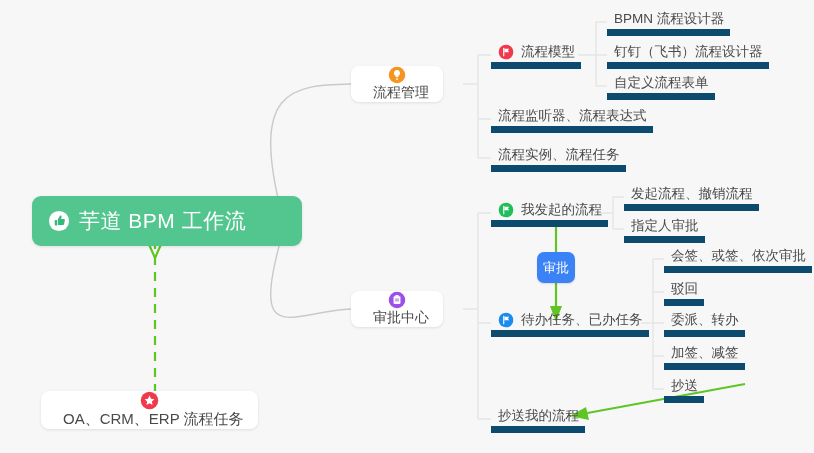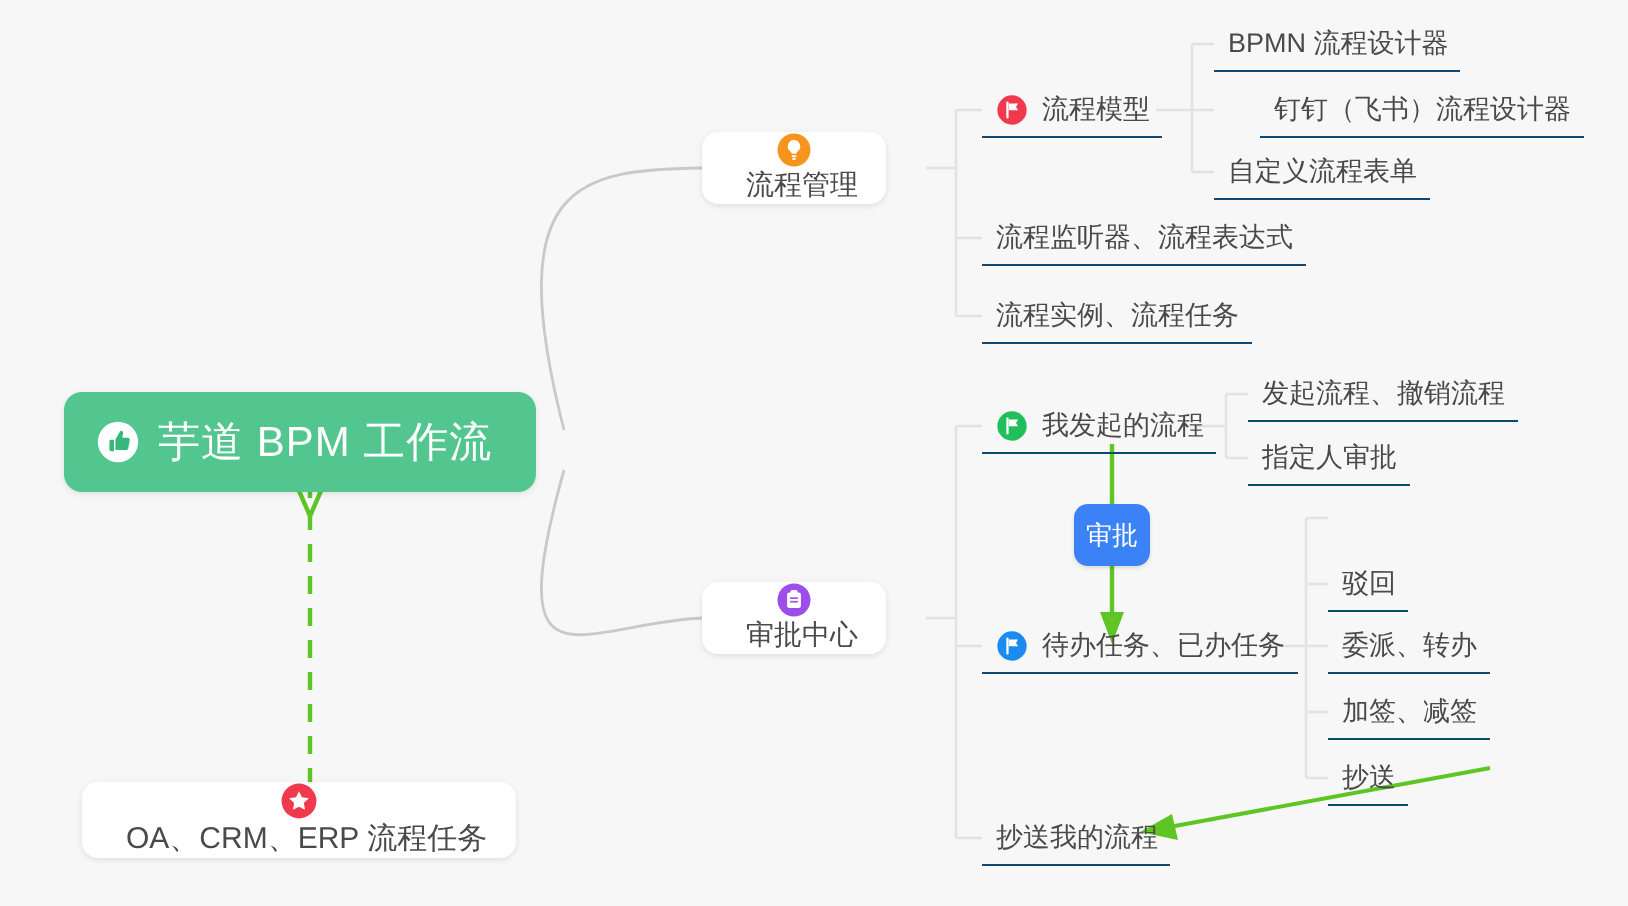--- a/index.html
+++ b/index.html
@@ -18,21 +18,21 @@
     position:absolute;
     display:flex;align-items:center;
     white-space:nowrap;
     box-sizing:border-box;
     color:#4a4a4a;
   }
 
   
   .root{
     left:32px;top:196px;
-    width:236px;height:50px;
+    width:270px;height:50px;
     background:#52c68e;
     border-radius:9px;
     color:#ffffff;
     font-size:21px;
     padding:0 16px;
     box-shadow:0 1px 3px rgba(0,0,0,.10);
     letter-spacing:.5px;
   }
   .root .label{margin-left:9px;font-weight:400;}
 
@@ -46,21 +46,21 @@
     font-size:14px;
     flex-direction:column;
   }
   .card .label{margin-left:8px;}
 
   
   .leaf{
     font-size:13.5px;
     height:27px;
     padding:0 6px 0 7px;
-    border-bottom:1px solid #0c4a6e;
+    border-bottom:7px solid #0c4a6e;
     color:#4a4a4a;
   }
   .leaf .label{margin-left:7px;}
   .leaf.noicon .label{margin-left:0;}
 
   
   .card.wide{height:38px;font-size:15px;}
 
   
   .pill{
@@ -179,21 +179,21 @@
         <path d="M8.6 6.4v11.2" stroke="#ffffff" stroke-width="1.7" stroke-linecap="round"></path>
         <path d="M9.6 7.2h7l-1.6 2.5 1.6 2.5h-7z" fill="#ffffff"></path>
       </svg>
     </span>
     <span class="label">流程模型</span>
   </div>
 
   <div class="node leaf noicon" style="left:607px;top:9px;">
     <span class="label">BPMN 流程设计器</span>
   </div>
-  <div class="node leaf noicon" style="left:630px;top:42px;text-align:center;">
+  <div class="node leaf noicon" style="left:607px;top:42px;text-align:center;">
     <span class="label">钉钉（飞书）流程设计器</span>
   </div>
   <div class="node leaf noicon" style="left:607px;top:73px;">
     <span class="label">自定义流程表单</span>
   </div>
 
   <div class="node leaf noicon" style="left:491px;top:106px;">
     <span class="label">流程监听器、流程表达式</span>
   </div>
   <div class="node leaf noicon" style="left:491px;top:145px;">
@@ -239,20 +239,23 @@
     <span class="ic">
       <svg width="16" height="16" viewBox="0 0 24 24">
         <circle cx="12" cy="12" r="11" fill="#1a8cf0"></circle>
         <path d="M8.6 6.4v11.2" stroke="#ffffff" stroke-width="1.7" stroke-linecap="round"></path>
         <path d="M9.6 7.2h7l-1.6 2.5 1.6 2.5h-7z" fill="#ffffff"></path>
       </svg>
     </span>
     <span class="label">待办任务、已办任务</span>
   </div>
 
+  <div class="node leaf noicon" style="left:664px;top:246px;">
+    <span class="label">会签、或签、依次审批</span>
+  </div>
   <div class="node leaf noicon" style="left:664px;top:279px;">
     <span class="label">驳回</span>
   </div>
   <div class="node leaf noicon" style="left:664px;top:310px;">
     <span class="label">委派、转办</span>
   </div>
   <div class="node leaf noicon" style="left:664px;top:343px;">
     <span class="label">加签、减签</span>
   </div>
   <div class="node leaf noicon" style="left:664px;top:376px;">

